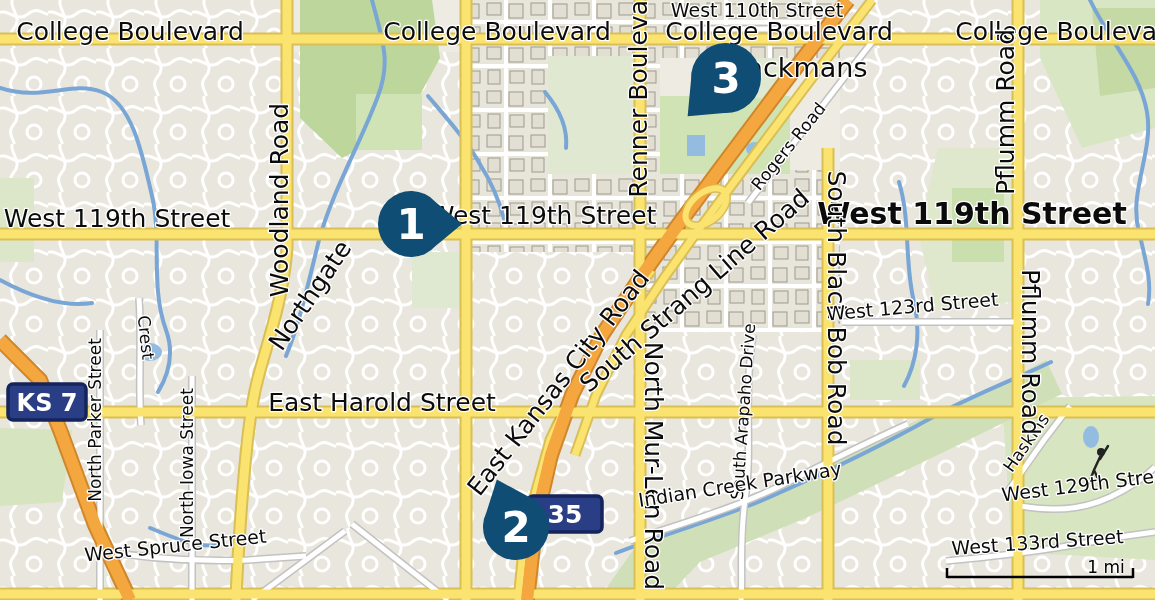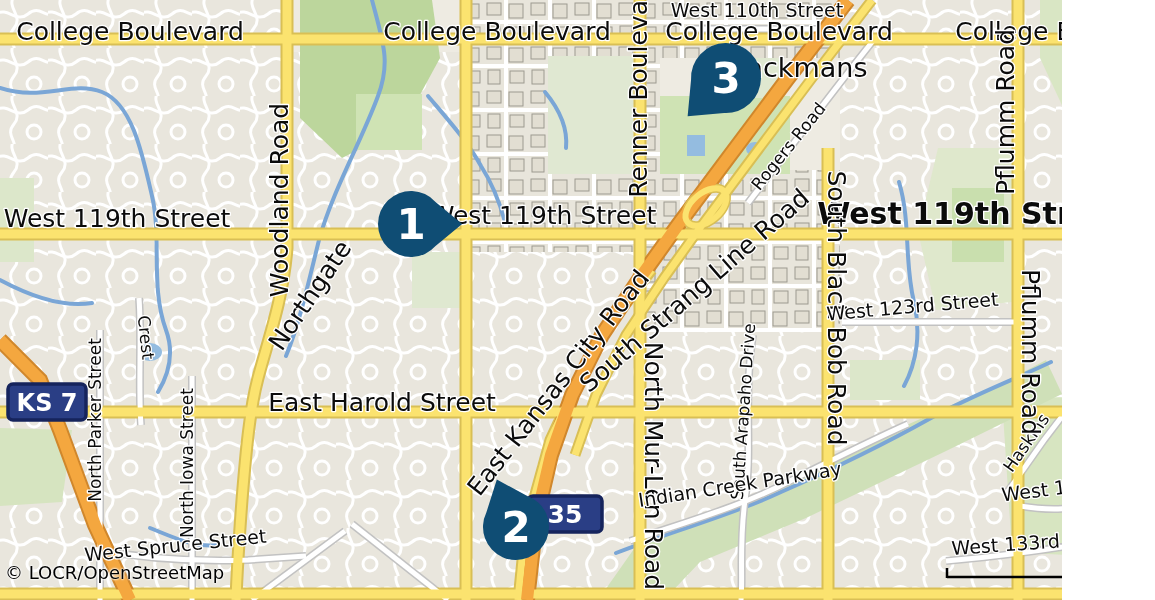--- a/index.html
+++ b/index.html
@@ -1,16 +1,16 @@
 <!DOCTYPE html>
 <html><head>
 <meta charset="utf-8">
 <style>
   html,body{margin:0;padding:0;background:#fff;}
-  #map-root{position:relative;width:1062px;height:600px;overflow:hidden;
+  #map-root{position:relative;width:1155px;height:600px;overflow:hidden;
     font-family:"DejaVu Sans","Liberation Sans",sans-serif;}
   #map-svg{position:absolute;left:0;top:0;}
   .lbl{fill:#0b0b0b;stroke:#ffffff;stroke-width:2.6px;paint-order:stroke;
     stroke-linejoin:round;font-family:"DejaVu Sans","Liberation Sans",sans-serif;}
   .overlay-text{position:absolute;color:#000;white-space:nowrap;
     font-family:"DejaVu Sans","Liberation Sans",sans-serif;
     text-shadow:0 0 2px #fff,0 0 2px #fff,0 0 3px #fff;}
   #attribution{left:5px;top:562px;font-size:18px;}
   #scale-label{left:1086px;top:557px;font-size:17px;width:40px;text-align:center;}
 </style>
@@ -201,15 +201,14 @@
           <path d="M 687.6394571206298 116.3605428793702 L 724.168241531497 112.95203371641009 A 35 35 0 1 0 691.0479662835899 79.83175846850304 Z" fill="#0f4d74"></path>
           <text x="726" y="93" text-anchor="middle" fill="#ffffff" font-size="42" font-weight="bold">3</text>
         </g>
       </g>
 
     <g id="scale-bar">
       <path d="M 947 568 V 578 M 947 577 H 1133 M 1133 568 V 578" stroke="#000" stroke-width="2.5" fill="none"></path>
     </g>
   </svg>
 
-  <div id="attribution" class="overlay-text">© LOCR/OpenStreetMap</div>
   <div id="scale-label" class="overlay-text">1 mi</div>
 </div>
 
 </body></html>

